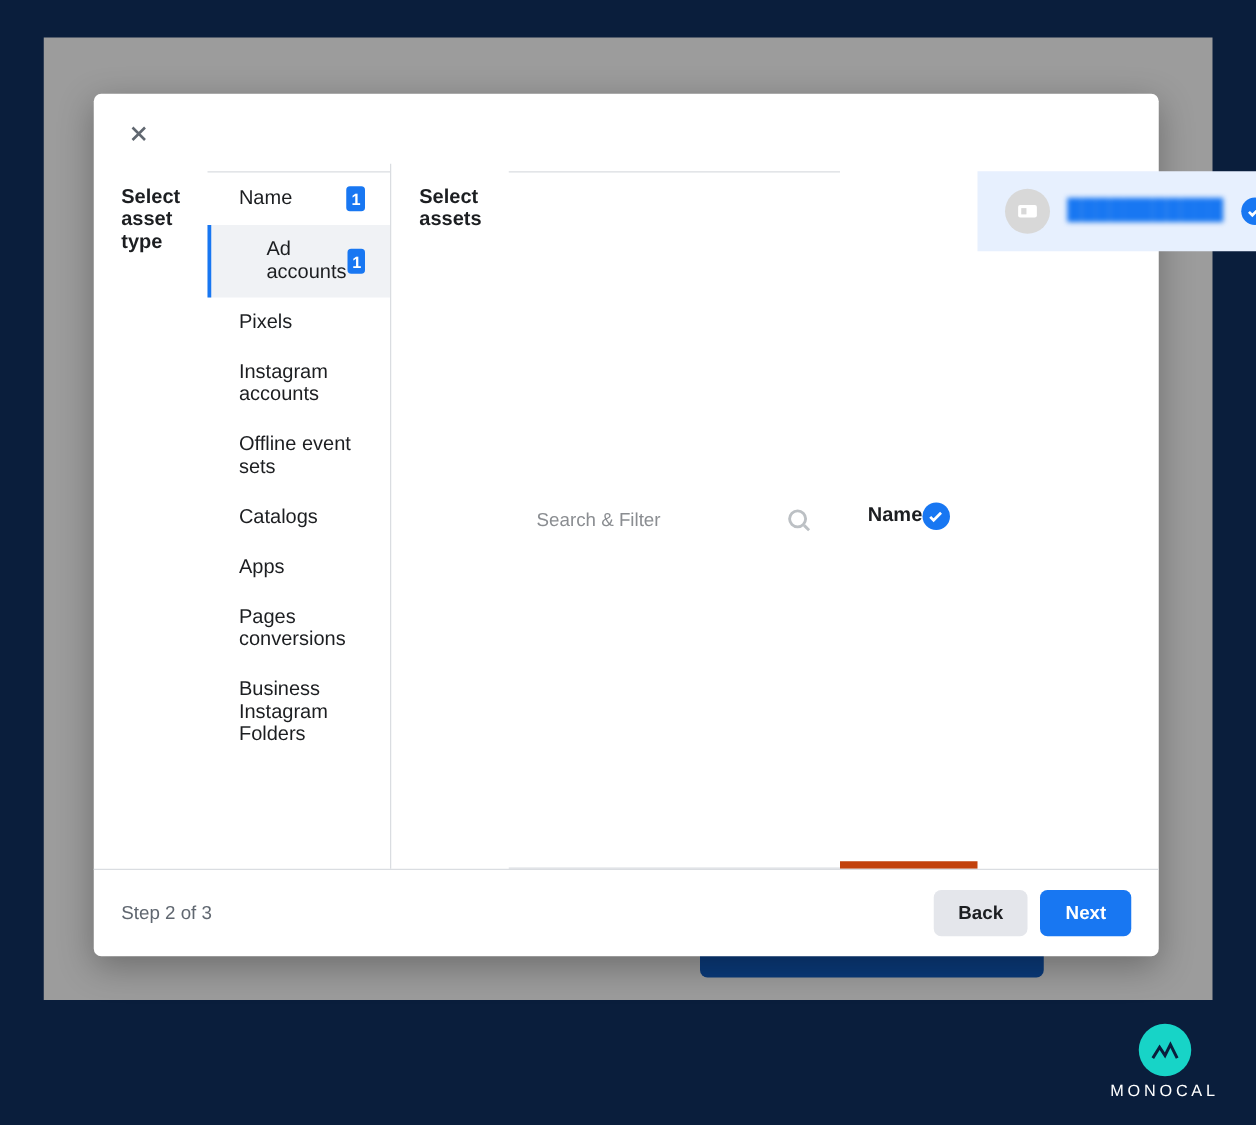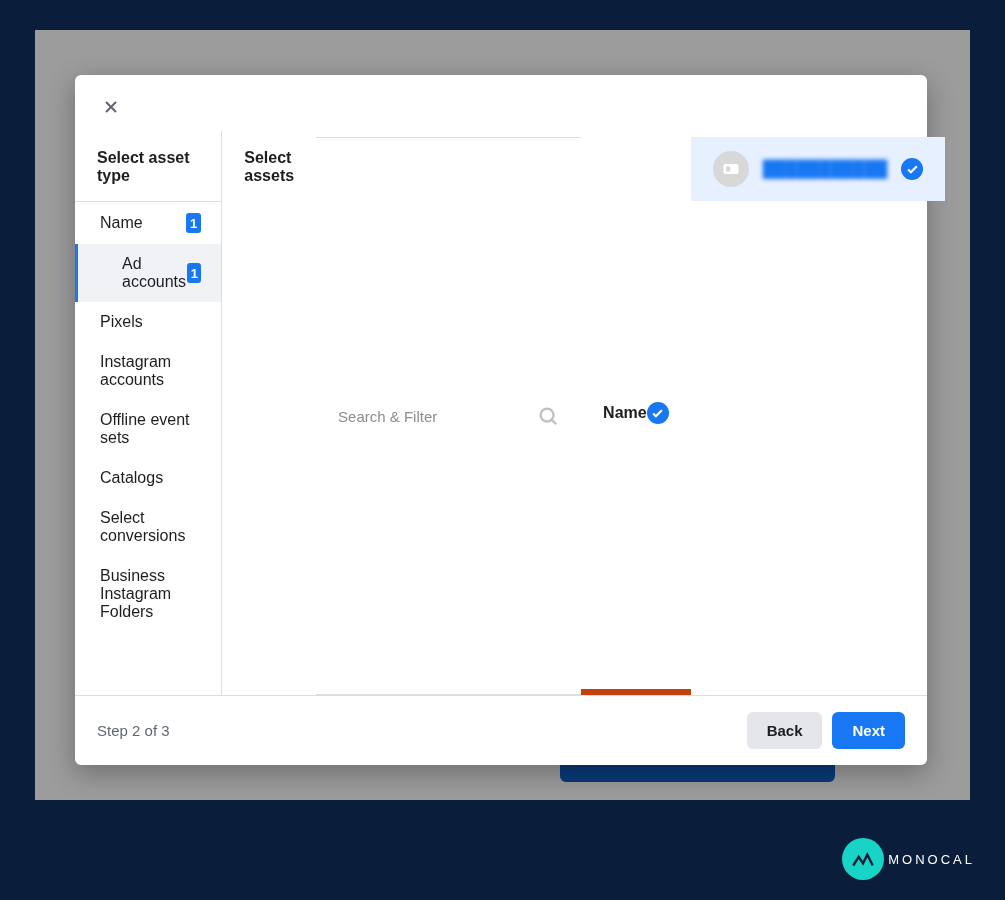--- a/index.html
+++ b/index.html
@@ -66,21 +66,21 @@
   }
   .modal-body {
     flex: 1;
     display: flex;
     min-height: 0;
   }
   .sidebar {
     width: 280px;
     border-right: 1px solid #dadde1;
     display: flex;
-    flex-direction: column;
+    flex-direction: row;
     padding-top: 6px;
   }
   .section-title {
     font-size: 16px;
     font-weight: 700;
     color: #1c1e21;
     padding: 12px 22px 16px 22px;
   }
   .asset-type-list {
     border-top: 1px solid #dadde1;
@@ -216,21 +216,21 @@
   }
   .btn-primary {
     background: #1877f2;
     color: #ffffff;
   }
   .brand {
     position: absolute;
     right: 30px;
     bottom: 20px;
     display: flex;
-    flex-direction: row;
+    flex-direction: column;
     align-items: center;
     gap: 4px;
   }
   .brand-logo {
     width: 42px;
     height: 42px;
     border-radius: 50%;
     background: #17d4c7;
     display: flex;
     align-items: center;
@@ -285,21 +285,24 @@
           <div class="asset-type">
             <span>Instagram accounts</span>
           </div>
           <div class="asset-type">
             <span>Offline event sets</span>
           </div>
           <div class="asset-type">
             <span>Catalogs</span>
           </div>
           <div class="asset-type">
-            <span>Select conversions</span>
+            <span>Apps</span>
+          </div>
+          <div class="asset-type">
+            <span>Pages conversions</span>
           </div>
           <div class="asset-type">
             <span>Business Instagram Folders</span>
           </div>
         </div>
     </div>
 
     <div class="main">
       <div class="section-title">Select assets</div>
       <div class="search-row">

